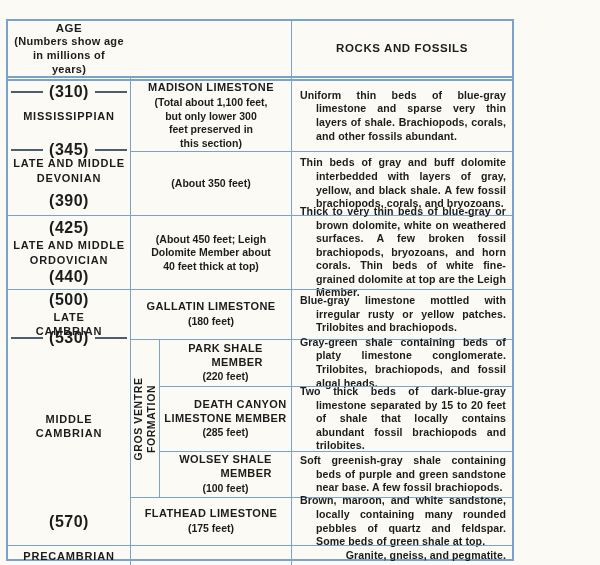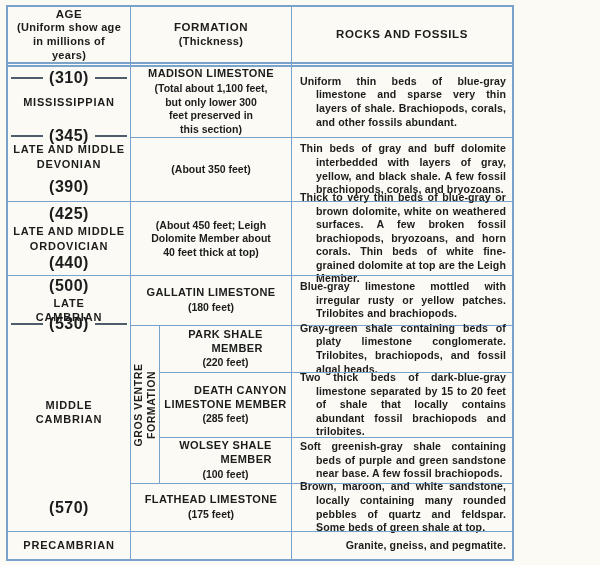--- a/index.html
+++ b/index.html
@@ -10,21 +10,21 @@
   }
   *{box-sizing:border-box;margin:0;padding:0;}
   body{
     width:600px;height:565px;
     background:var(--paper);
     font-family:"Liberation Sans","DejaVu Sans",sans-serif;
     color:var(--ink);
     font-weight:bold;
     -webkit-font-smoothing:antialiased;
   }
-  .page{width:520px;height:565px;padding:5px 6px 4px 6px;}
+  .page{width:520px;height:565px;padding:19px 6px 4px 6px;}
   .strat-table{
     width:100%;height:100%;
     border:2px solid var(--grid);
     display:grid;
     grid-template-columns:122px 29px 132px 1fr;
     grid-template-rows:55px 75px 64px 74px 50px 47px 65px 46px 48px 1fr;
     background:var(--paper);
   }
   .cell{position:relative;display:flex;flex-direction:column;justify-content:center;align-items:center;}
   .bl{border-left:1.5px solid var(--grid);}
@@ -66,27 +66,23 @@
   .rocks.tight p{text-align:left;}
 </style>
 </head>
 <body>
 
 <div class="page">
   <div class="strat-table">
 
     <div class="cell hdr" style="grid-area:1/1/2/2">
       <div class="title">AGE</div>
-      <div class="ml">(Uniform show age
+      <div class="ml">(Numbers show age
 in millions of
 years)</div>
-    </div>
-    <div class="cell hdr bl" style="grid-area:1/2/2/4">
-      <div class="title">FORMATION</div>
-      <div class="ml">(Thickness)</div>
     </div>
     <div class="cell hdr bl" style="grid-area:1/4/2/5">
       <div class="title">ROCKS AND FOSSILS</div>
     </div>
 
     <div class="cell dbl" style="grid-area:2/1/3/2">
       <div class="marker m-top">
         <span class="dash"></span>
         <span class="age-num">(310)</span>
         <span class="dash"></span>

